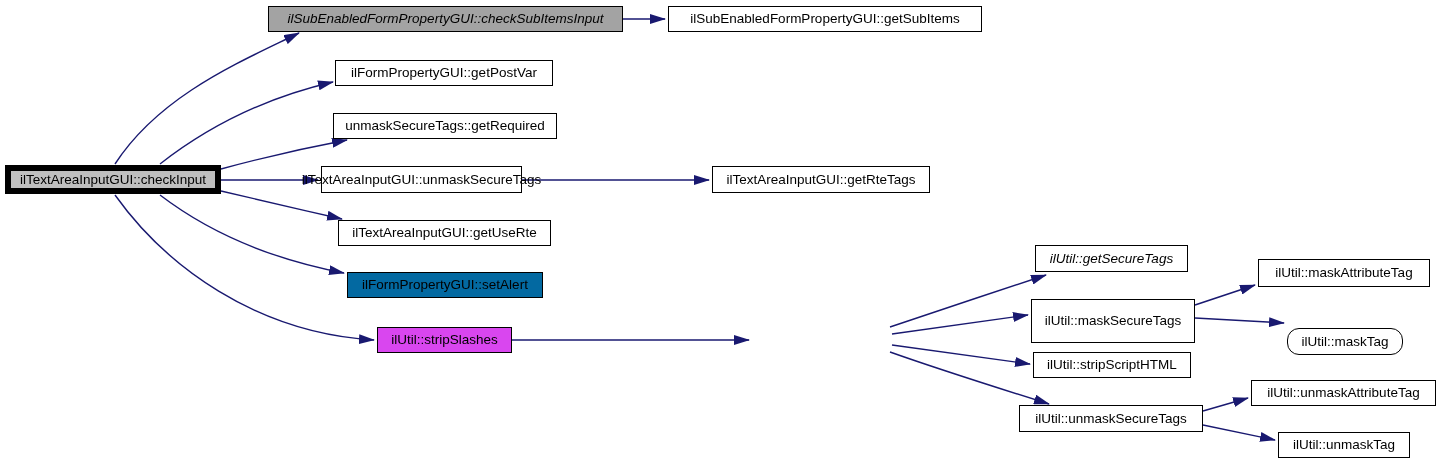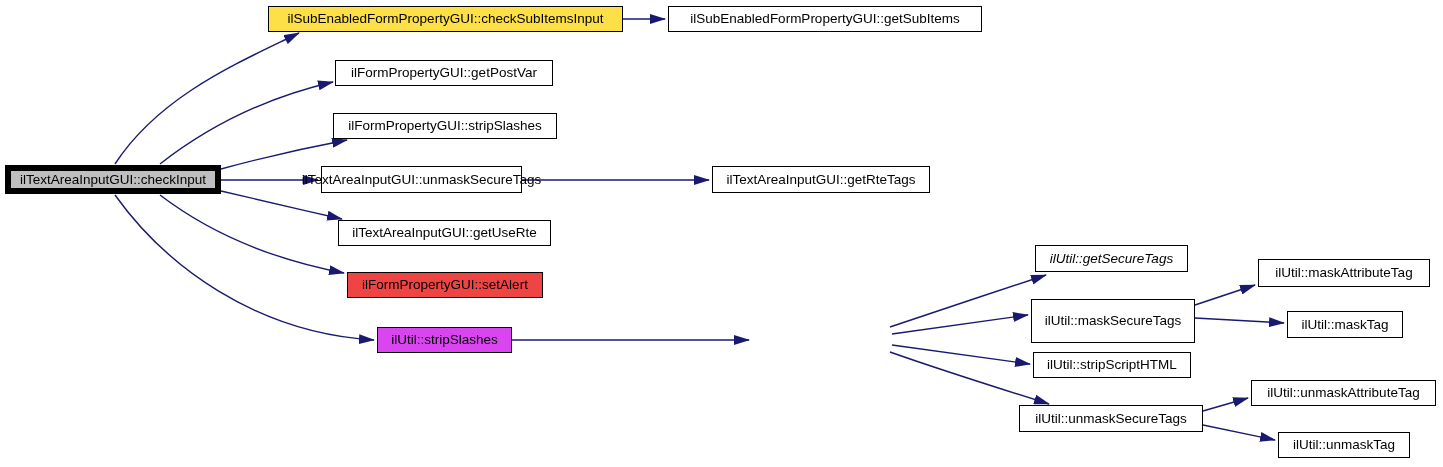--- a/index.html
+++ b/index.html
@@ -54,31 +54,31 @@
       <path d="M892,334 L1028,315" class="edge" stroke="#191970" marker-end="url(#arrow)"></path>
       <path d="M892,345 L1030,364" class="edge" stroke="#191970" marker-end="url(#arrow)"></path>
       <path d="M890,352 C935,368 998,388 1049,404" class="edge" stroke="#191970" marker-end="url(#arrow)"></path>
       <path d="M1195,305 L1255,285" class="edge" stroke="#191970" marker-end="url(#arrow)"></path>
       <path d="M1195,318 L1284,323" class="edge" stroke="#191970" marker-end="url(#arrow)"></path>
       <path d="M1203,411 L1248,398" class="edge" stroke="#191970" marker-end="url(#arrow)"></path>
       <path d="M1203,425 L1275,440" class="edge" stroke="#191970" marker-end="url(#arrow)"></path>
     </svg>
   <div id="nodes">
       <div class="node root" style="left: 5px; top: 165px; width: 216px; height: 29px; background: rgb(191, 191, 191); border-color: rgb(0, 0, 0);">ilTextAreaInputGUI::checkInput</div>
-      <div class="node" style="left: 268px; top: 6px; width: 355px; height: 26px; background: #fde047; border-color: rgb(0, 0, 0);">ilSubEnabledFormPropertyGUI::checkSubItemsInput</div>
+      <div class="node" style="left: 268px; top: 6px; width: 355px; height: 26px; background: #a3a3a3; border-color: rgb(0, 0, 0); font-style: italic;">ilSubEnabledFormPropertyGUI::checkSubItemsInput</div>
       <div class="node" style="left: 668px; top: 6px; width: 314px; height: 26px; background: rgb(255, 255, 255); border-color: rgb(0, 0, 0);">ilSubEnabledFormPropertyGUI::getSubItems</div>
       <div class="node" style="left: 335px; top: 60px; width: 218px; height: 26px; background: rgb(255, 255, 255); border-color: rgb(0, 0, 0);">ilFormPropertyGUI::getPostVar</div>
-      <div class="node" style="left: 333px; top: 113px; width: 224px; height: 26px; background: rgb(255, 255, 255); border-color: rgb(0, 0, 0);">ilFormPropertyGUI::stripSlashes</div>
+      <div class="node" style="left: 333px; top: 113px; width: 224px; height: 26px; background: rgb(255, 255, 255); border-color: rgb(0, 0, 0);">unmaskSecureTags::getRequired</div>
       <div class="node" style="left: 321px; top: 166px; width: 201px; height: 27px; background: rgb(255, 255, 255); border-color: rgb(0, 0, 0);">ilTextAreaInputGUI::unmaskSecureTags</div>
       <div class="node" style="left: 712px; top: 166px; width: 218px; height: 27px; background: rgb(255, 255, 255); border-color: rgb(0, 0, 0);">ilTextAreaInputGUI::getRteTags</div>
       <div class="node" style="left: 338px; top: 220px; width: 213px; height: 26px; background: rgb(255, 255, 255); border-color: rgb(0, 0, 0);">ilTextAreaInputGUI::getUseRte</div>
-      <div class="node" style="left: 347px; top: 272px; width: 196px; height: 26px; background: #ef4444; border-color: rgb(0, 0, 0);">ilFormPropertyGUI::setAlert</div>
+      <div class="node" style="left: 347px; top: 272px; width: 196px; height: 26px; background: #0369a1; border-color: rgb(0, 0, 0);">ilFormPropertyGUI::setAlert</div>
       <div class="node" style="left: 377px; top: 327px; width: 135px; height: 26px; background: #d946ef; border-color: rgb(0, 0, 0);">ilUtil::stripSlashes</div>
       <div class="node" style="left: 1035px; top: 245px; width: 153px; height: 27px; background: rgb(255, 255, 255); border-color: rgb(0, 0, 0); font-style: italic;">ilUtil::getSecureTags</div>
       <div class="node" style="left: 1031px; top: 299px; width: 164px; height: 44px; background: rgb(255, 255, 255); border-color: rgb(0, 0, 0);">ilUtil::maskSecureTags</div>
       <div class="node" style="left: 1258px; top: 259px; width: 172px; height: 28px; background: rgb(255, 255, 255); border-color: rgb(0, 0, 0);">ilUtil::maskAttributeTag</div>
-      <div class="node" style="left: 1287px; top: 311px; width: 116px; height: 27px; background: rgb(255, 255, 255); border-color: rgb(0, 0, 0);">ilUtil::maskTag</div>
+      <div class="node" style="left: 1287px; top: 328px; width: 116px; height: 27px; background: rgb(255, 255, 255); border-color: rgb(0, 0, 0); border-radius: 12px;">ilUtil::maskTag</div>
       <div class="node" style="left: 1033px; top: 352px; width: 158px; height: 26px; background: rgb(255, 255, 255); border-color: rgb(0, 0, 0);">ilUtil::stripScriptHTML</div>
       <div class="node" style="left: 1019px; top: 405px; width: 184px; height: 27px; background: rgb(255, 255, 255); border-color: rgb(0, 0, 0);">ilUtil::unmaskSecureTags</div>
       <div class="node" style="left: 1251px; top: 380px; width: 185px; height: 26px; background: rgb(255, 255, 255); border-color: rgb(0, 0, 0);">ilUtil::unmaskAttributeTag</div>
       <div class="node" style="left: 1278px; top: 432px; width: 132px; height: 26px; background: rgb(255, 255, 255); border-color: rgb(0, 0, 0);">ilUtil::unmaskTag</div>
     </div>
 </div>
 
 </body></html>

